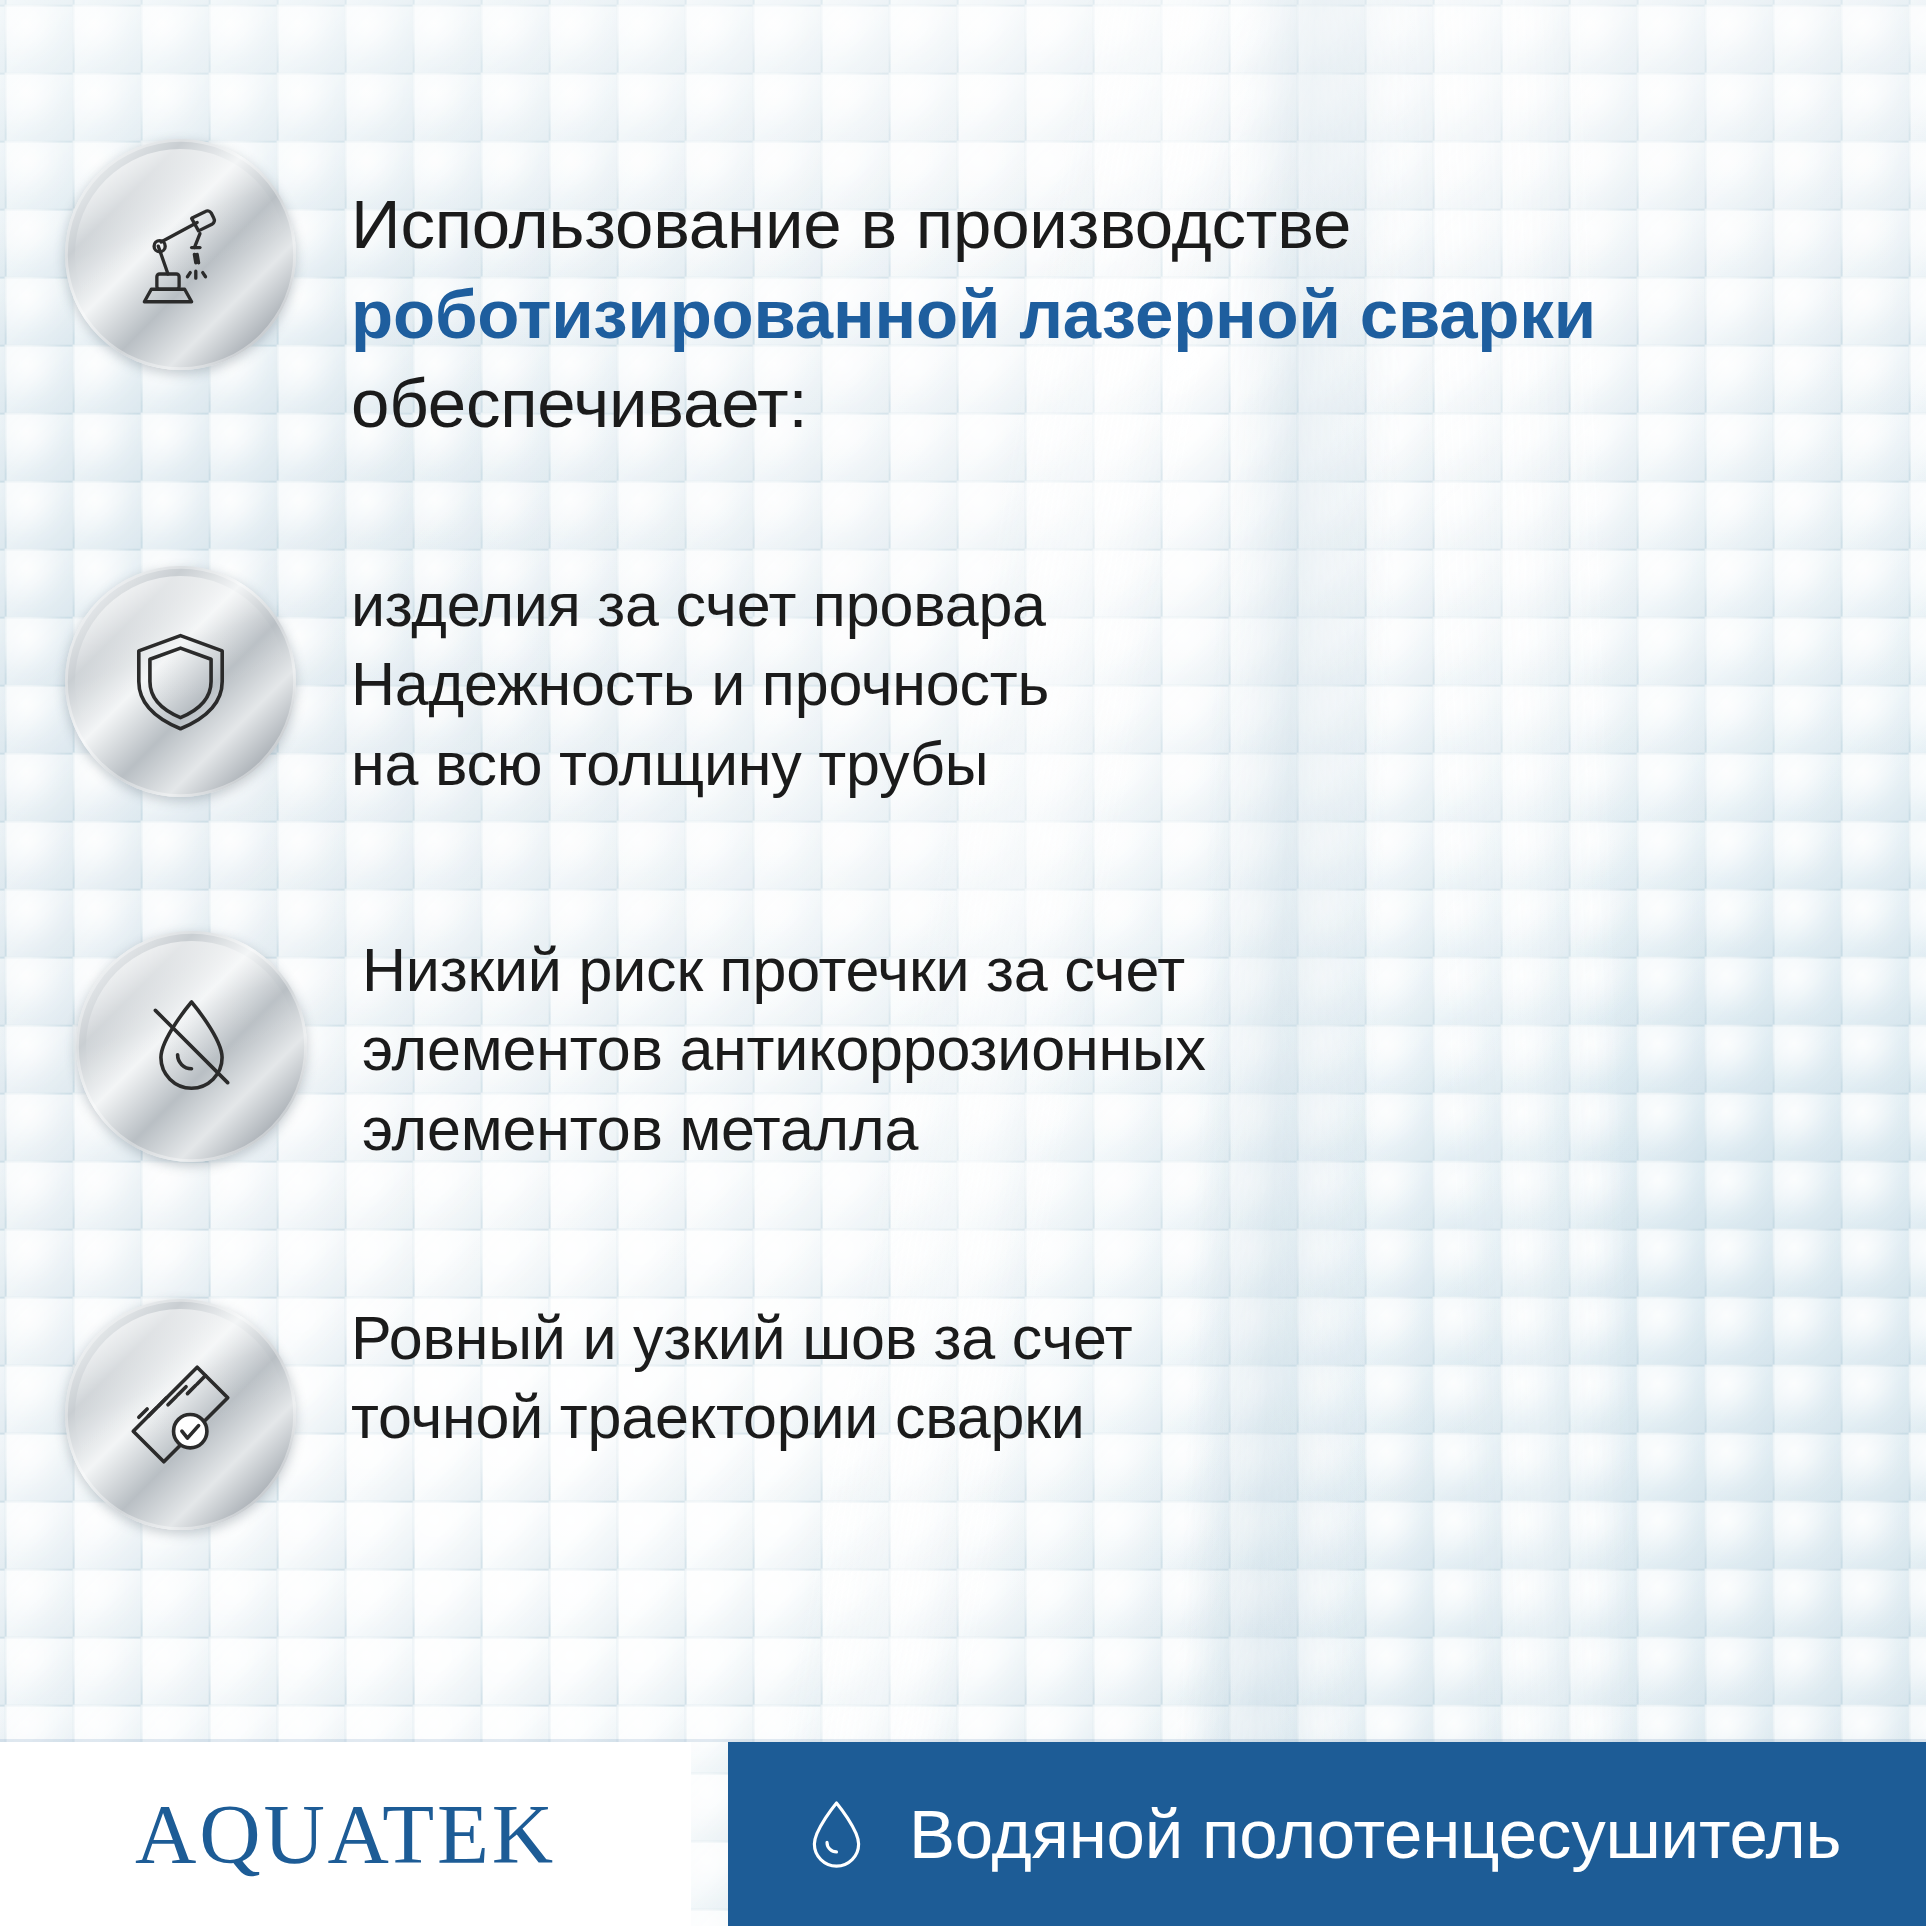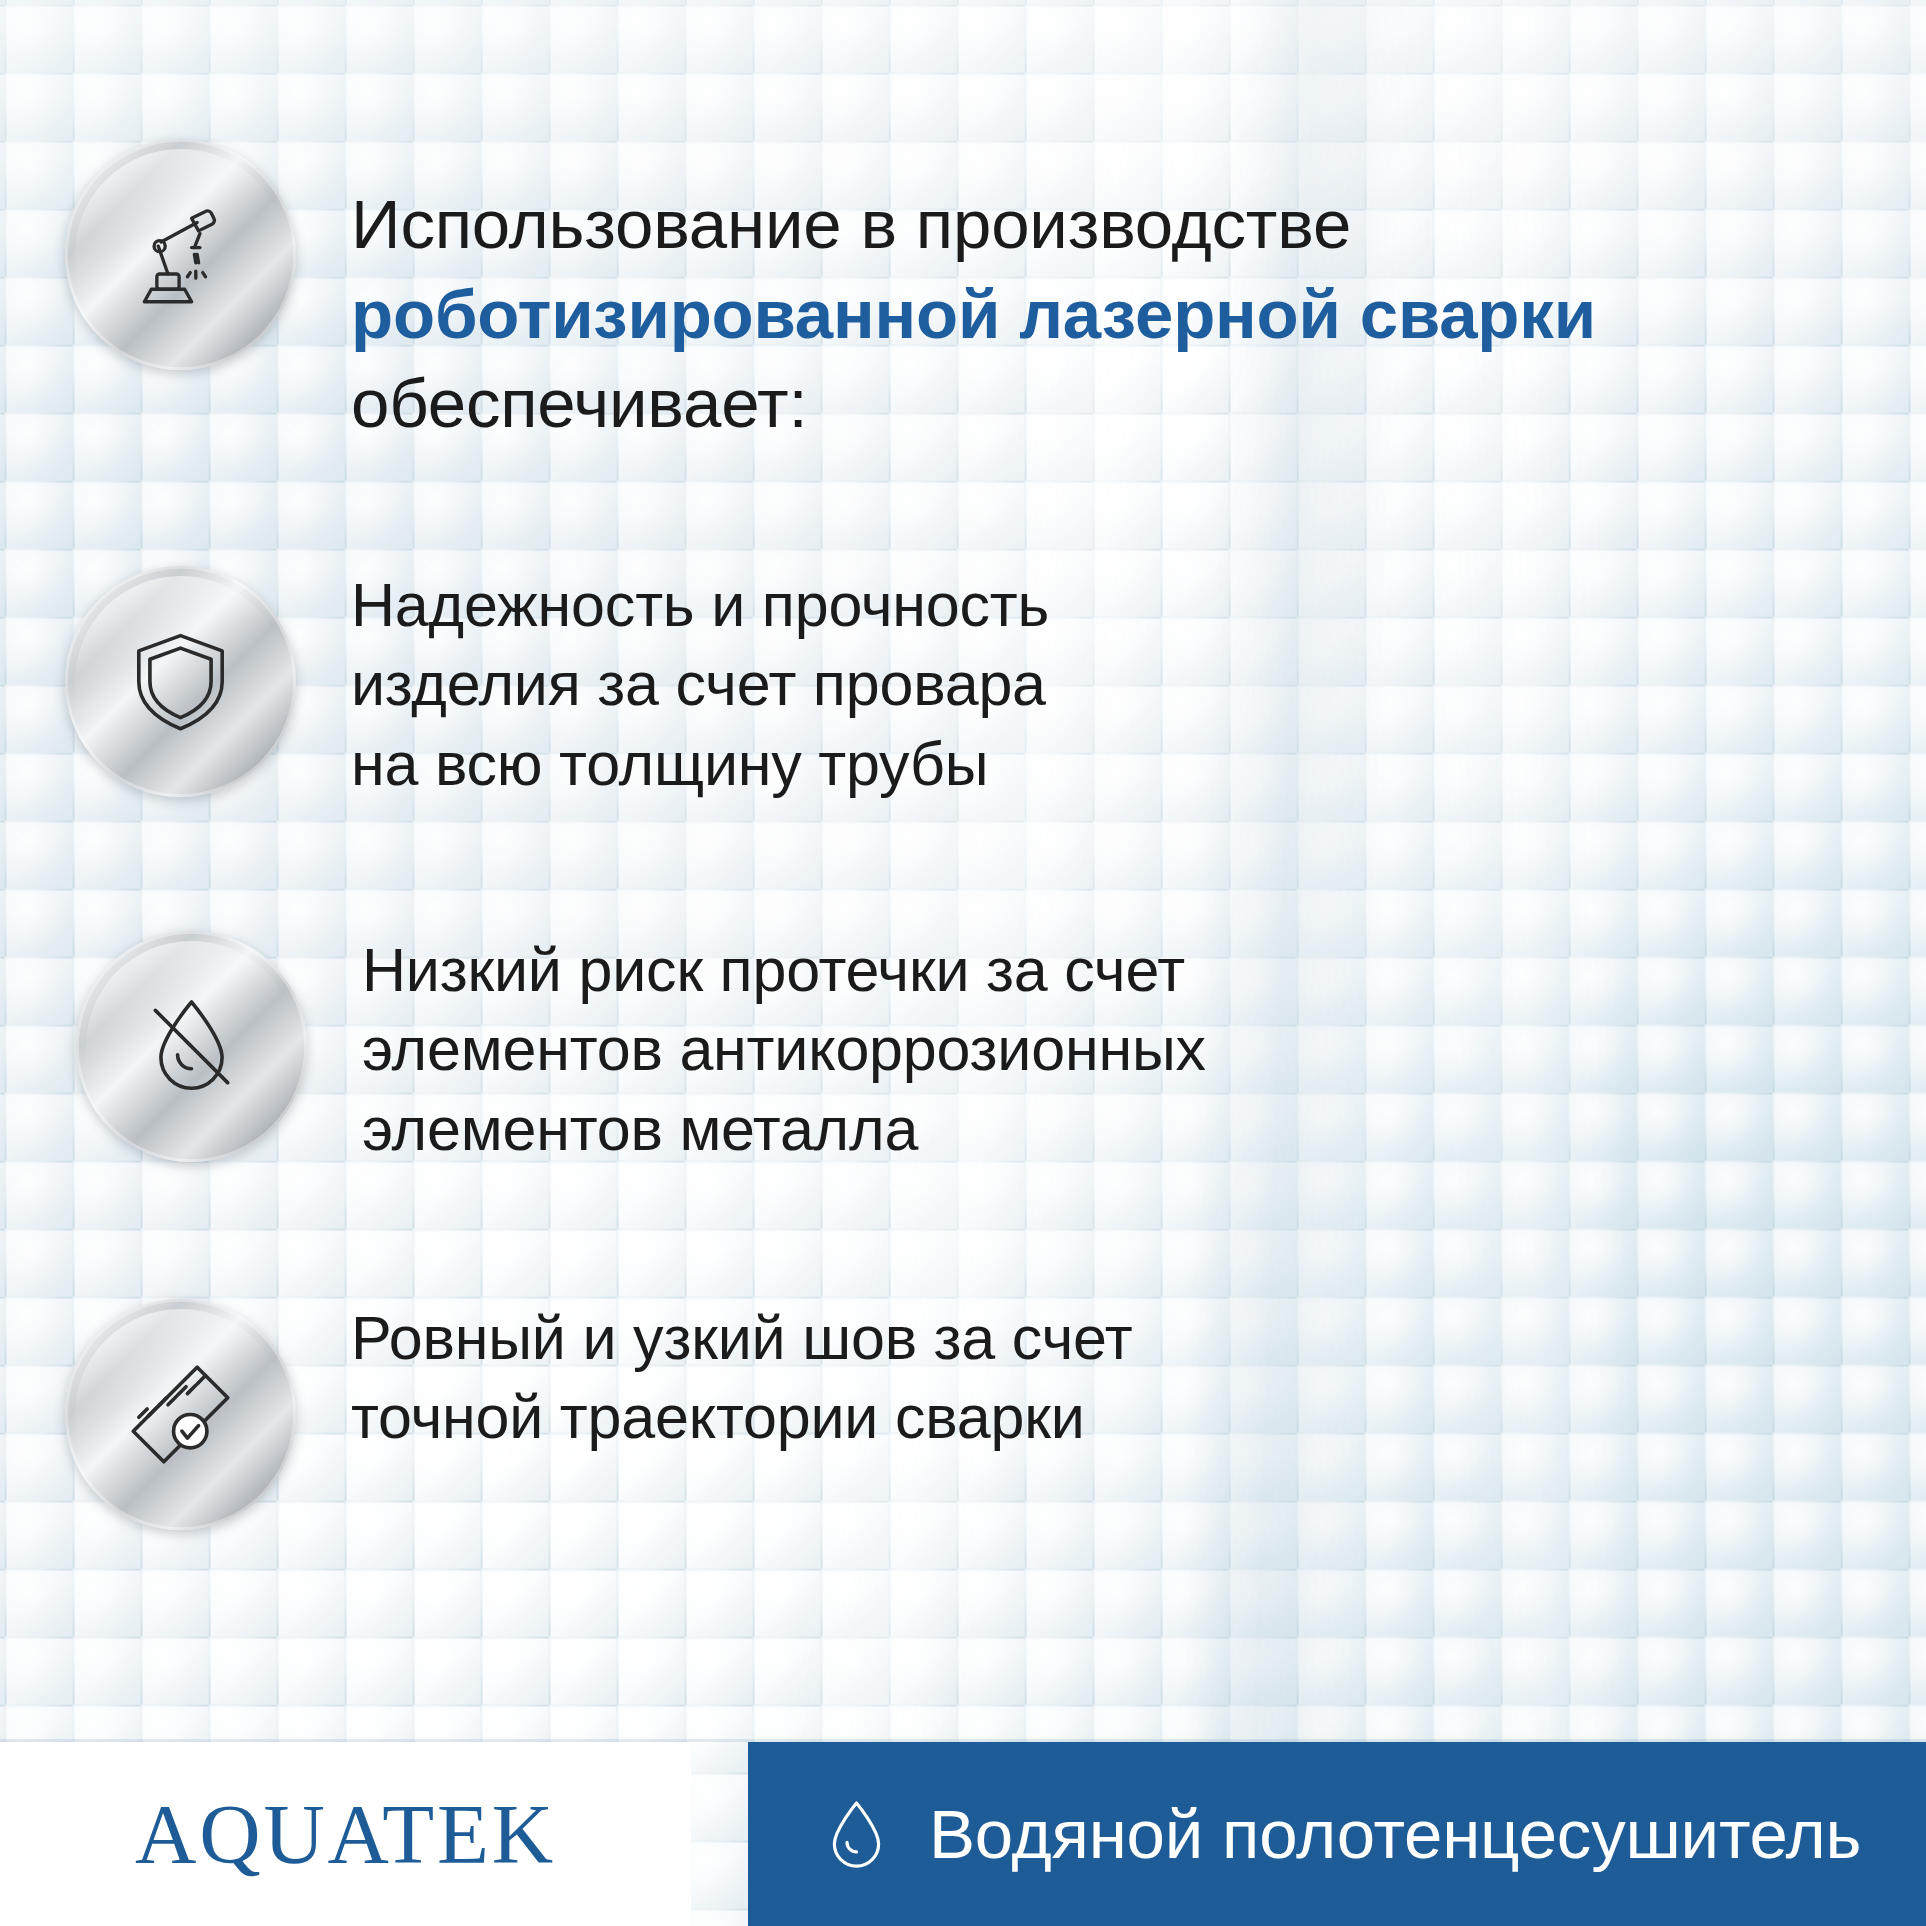--- a/index.html
+++ b/index.html
@@ -147,21 +147,20 @@
   }
 
   
   .footer {
     position: absolute;
     left: 0;
     bottom: 0;
     width: 1926px;
     height: 184px;
     display: flex;
-    gap: 20px;
   }
   .footer-left {
     width: 691px;
     height: 100%;
     background: #ffffff;
     display: flex;
     align-items: center;
     justify-content: center;
   }
   .brand {
@@ -249,22 +248,22 @@
     <div class="feature" style="left:65px; top:566px; width:1803px;">
       <div class="badge">
         <svg viewBox="0 0 100 100">
           <g fill="none" stroke="#2b2b2b" stroke-width="2.6" stroke-linecap="round" stroke-linejoin="round">
             <path d="M50 17 L80 28 v22 c0 17 -13 27 -30 34 c-17 -7 -30 -17 -30 -34 V28 z"></path>
             <path d="M50 26 L72 34 v16 c0 13 -10 21 -22 26 c-12 -5 -22 -13 -22 -26 V34 z"></path>
           </g>
         </svg>
       </div>
       <div class="ftext">
+        <div>изделия за счет провара</div>
         <div>Надежность и прочность</div>
-        <div>изделия за счет провара</div>
         <div>на всю толщину трубы</div>
       </div>
     </div>
 
     <div class="feature" style="left:76px; top:931px; width:1803px;">
       <div class="badge">
         <svg viewBox="0 0 100 100">
           <g fill="none" stroke="#2b2b2b" stroke-width="2.6" stroke-linecap="round" stroke-linejoin="round">
             <path d="M50 18 C50 18 28 44 28 58 a22 22 0 0 0 44 0 C72 44 50 18 50 18 z"></path>
             <path d="M40 56 a10 10 0 0 0 10 10"></path>

